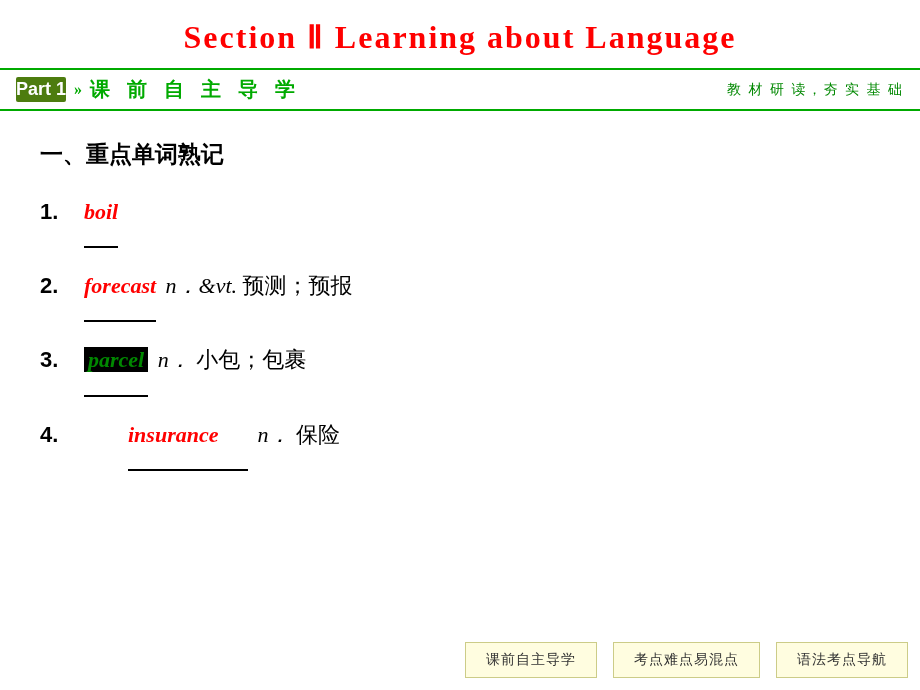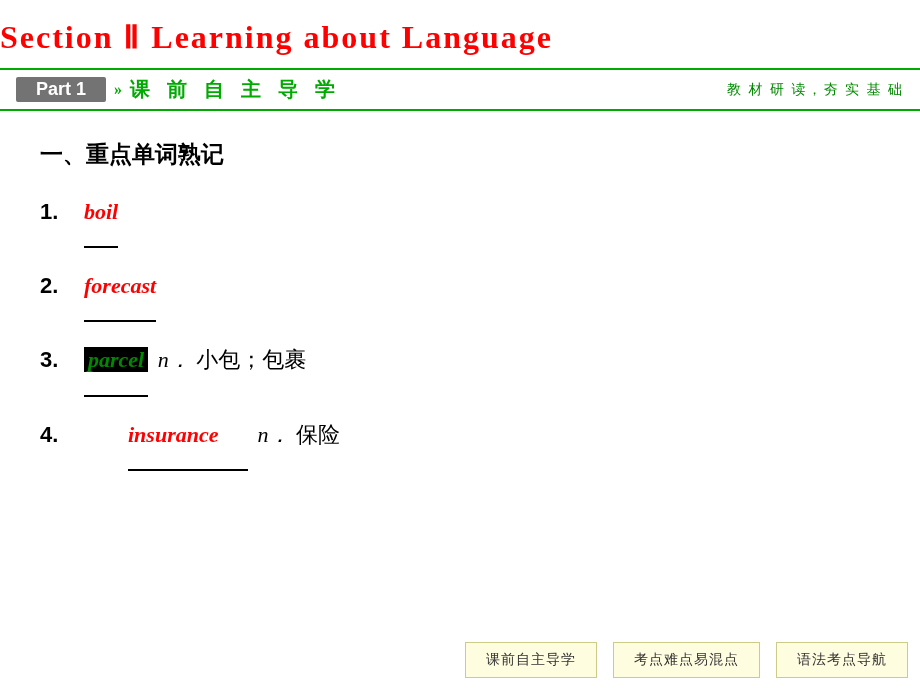--- a/index.html
+++ b/index.html
@@ -8,21 +8,21 @@
       width: 920px;
       height: 690px;
       background: #ffffff;
       font-family: "SimSun", "宋体", serif;
       overflow: hidden;
       position: relative;
     }
 
     
     .header {
-      text-align: left;
+      text-align: center;
       padding: 18px 0 12px 0;
     }
 
     .header-title {
       font-size: 32px;
       font-weight: bold;
       color: #ff0000;
       font-family: "Times New Roman", serif;
       letter-spacing: 2px;
     }
@@ -38,25 +38,25 @@
       margin-bottom: 18px;
     }
 
     .part-left {
       display: flex;
       align-items: center;
       gap: 8px;
     }
 
     .part-badge {
-      background: #737373;
+      background: #4d7c0f;
       color: white;
       font-weight: bold;
       font-size: 18px;
-      padding: 2px 20px;
+      padding: 2px 0;
       border-radius: 2px;
       font-family: Arial, sans-serif;
     }
 
     .part-arrow {
       color: #00aa00;
       font-size: 16px;
       font-weight: bold;
     }
 
@@ -186,20 +186,24 @@
     <span class="underline-word">
       <span class="word-text" style="color:#ff0000;">boil</span>
     </span>&nbsp;
   </div>
 
   <div class="vocab-item">
     <span class="item-number">2.</span>
     <span class="underline-word">
       <span class="word-text" style="color:#ff0000;">forecast</span>
     </span>&nbsp;
+    <span class="item-definition">
+      <span class="pos">n．&amp;vt.</span>
+      <span>预测；预报</span>
+    </span>
   </div>
 
   <div class="vocab-item">
     <span class="item-number">3.</span>
     <span class="underline-word">
       <span class="word-text green">parcel</span>
     </span>&nbsp;
     <span class="item-definition">
       <span class="pos">n．</span>
       <span>小包；包裹</span>

